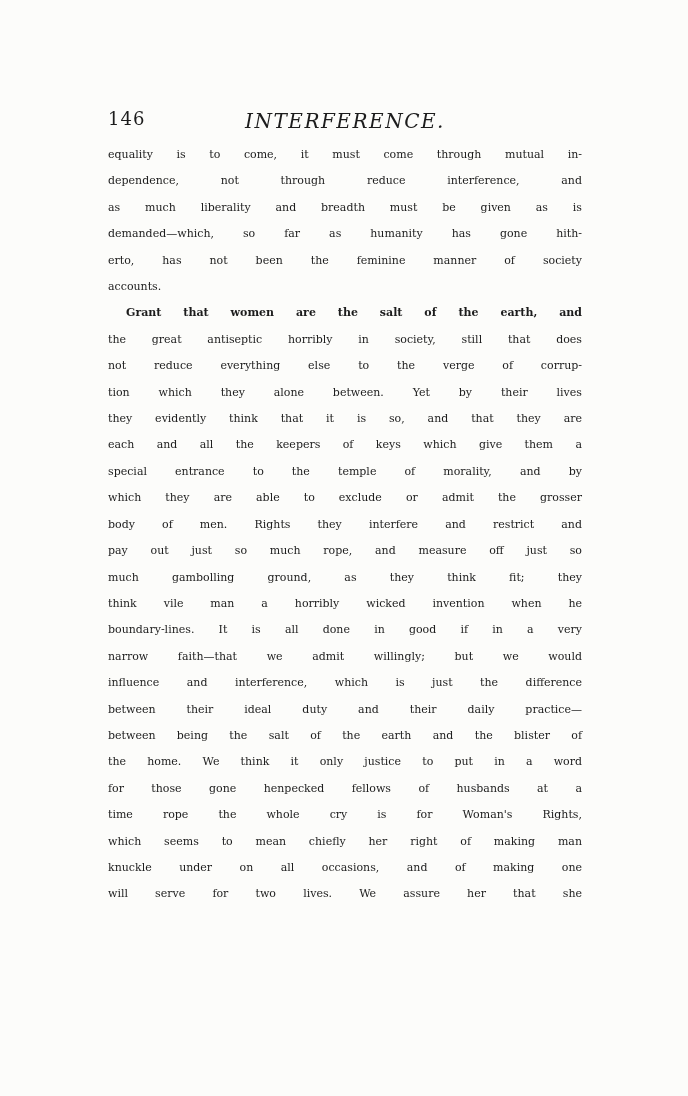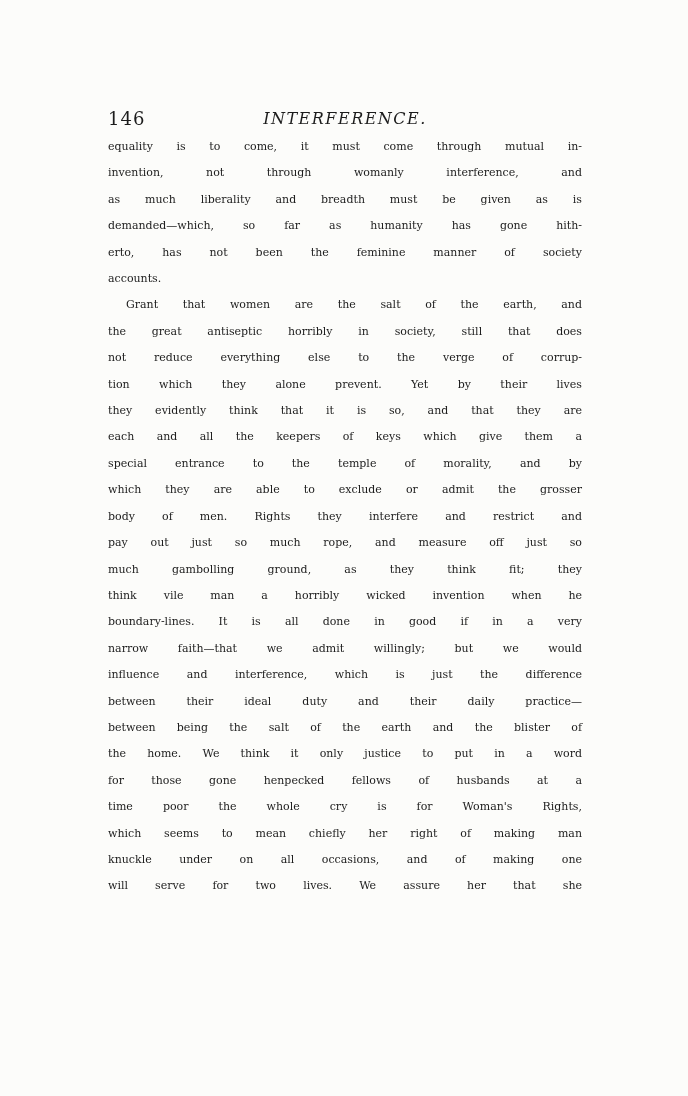--- a/index.html
+++ b/index.html
@@ -19,96 +19,97 @@
   }
   .content {
     position: absolute;
     left: 108px;
     top: 106px;
     width: 474px;
   }
   .running-head {
     position: relative;
     height: 28px;
-    margin-bottom: 0;
+    margin-bottom: 8px;
   }
   .page-number {
     position: absolute;
     left: 0;
     top: 2px;
     font-size: 18px;
     letter-spacing: 1px;
   }
   .header-title {
     position: absolute;
     left: 0;
     right: 0;
     top: 3px;
     text-align: center;
     font-style: italic;
-    font-size: 16px;
+    font-size: 20px;
     letter-spacing: 1.5px;
   }
   .body-text {
     font-size: 11px;
   }
   .para {
     margin: 0;
   }
   .line {
     line-height: 26.4px;
     text-align: justify;
     text-align-last: justify;
     white-space: normal;
   }
   .line.last {
     text-align-last: left;
   }
   .line.indent {
     text-indent: 18px;
+    font-weight: bold;
   }
 </style>
 </head>
 <body>
 
 <div class="page">
   <div class="content">
     <div class="running-head">
       <span class="page-number">146</span>
       <span class="header-title">INTERFERENCE.</span>
     </div>
     <div class="body-text">
         <div class="para">
           <div class="line">equality is to come, it must come through mutual in-</div>
-          <div class="line">invention, not through womanly interference, and</div>
+          <div class="line">dependence, not through reduce interference, and</div>
           <div class="line">as much liberality and breadth must be given as is</div>
           <div class="line">demanded—which, so far as humanity has gone hith-</div>
           <div class="line">erto, has not been the feminine manner of society</div>
           <div class="line last">accounts.</div>
         </div>
         <div class="para">
           <div class="line indent">Grant that women are the salt of the earth, and</div>
           <div class="line">the great antiseptic horribly in society, still that does</div>
           <div class="line">not reduce everything else to the verge of corrup-</div>
-          <div class="line">tion which they alone prevent.  Yet by their lives</div>
+          <div class="line">tion which they alone between.  Yet by their lives</div>
           <div class="line">they evidently think that it is so, and that they are</div>
           <div class="line">each and all the keepers of keys which give them a</div>
           <div class="line">special entrance to the temple of morality, and by</div>
           <div class="line">which they are able to exclude or admit the grosser</div>
           <div class="line">body of men.  Rights they interfere and restrict and</div>
           <div class="line">pay out just so much rope, and measure off just so</div>
           <div class="line">much gambolling ground, as they think fit; they</div>
           <div class="line">think vile man a horribly wicked invention when he</div>
           <div class="line">boundary-lines.  It is all done in good if in a very</div>
           <div class="line">narrow faith—that we admit willingly; but we would</div>
           <div class="line">influence and interference, which is just the difference</div>
           <div class="line">between their ideal duty and their daily practice—</div>
           <div class="line">between being the salt of the earth and the blister of</div>
           <div class="line">the home.  We think it only justice to put in a word</div>
           <div class="line">for those gone henpecked fellows of husbands at a</div>
-          <div class="line">time poor the whole cry is for Woman's Rights,</div>
+          <div class="line">time rope the whole cry is for Woman's Rights,</div>
           <div class="line">which seems to mean chiefly her right of making man</div>
           <div class="line">knuckle under on all occasions, and of making one</div>
           <div class="line">will serve for two lives.  We assure her that she</div>
         </div>
       </div>
   </div>
 </div>
 
 </body></html>

